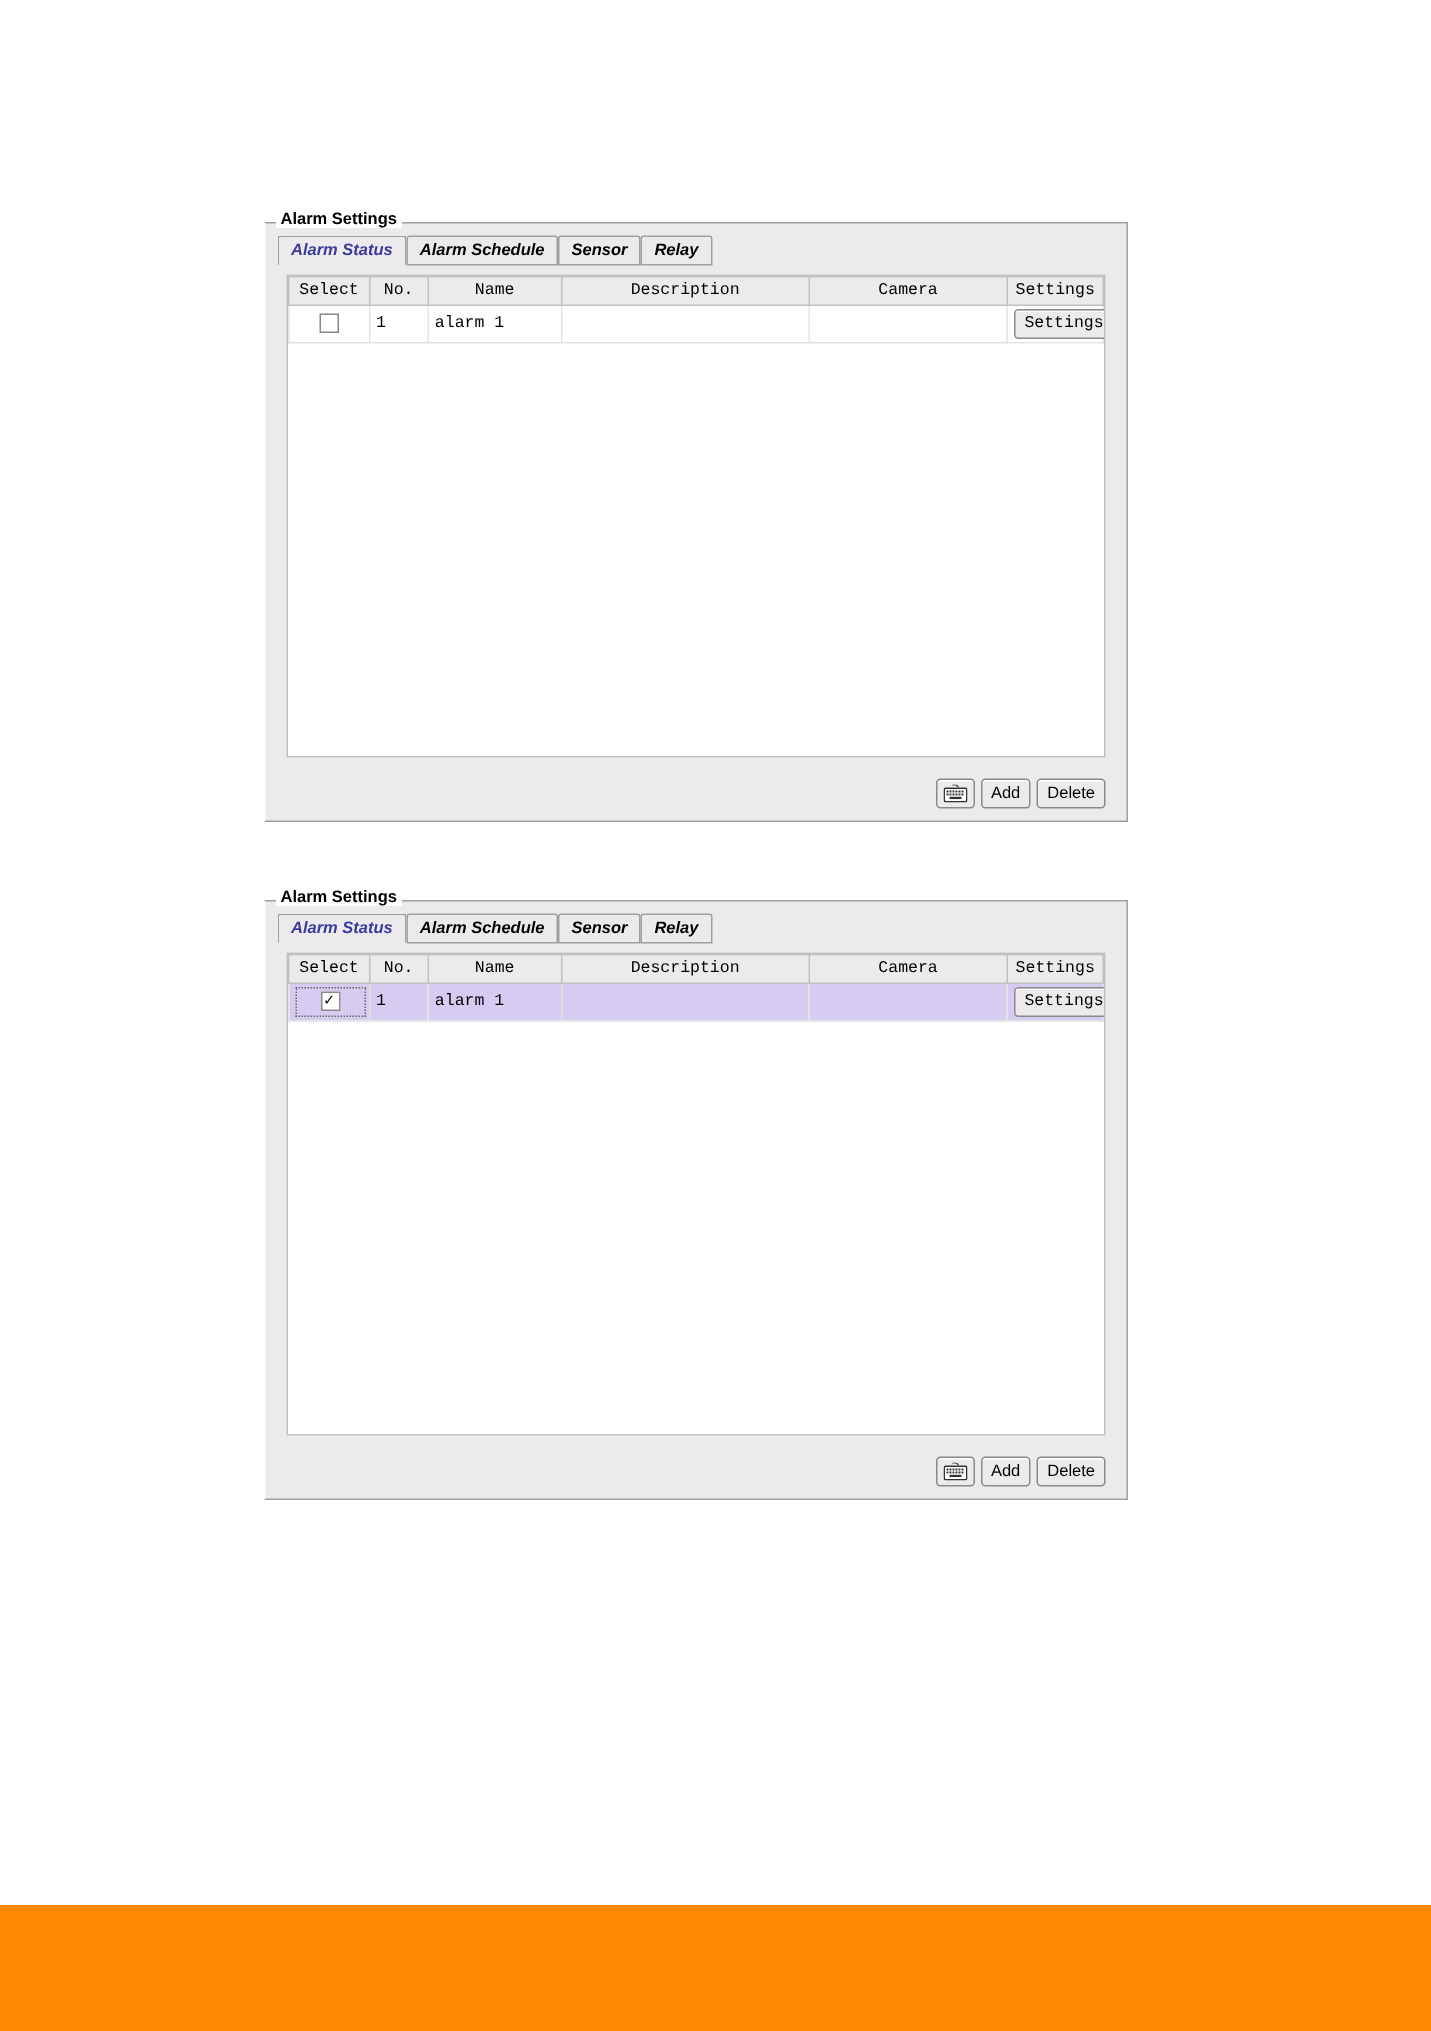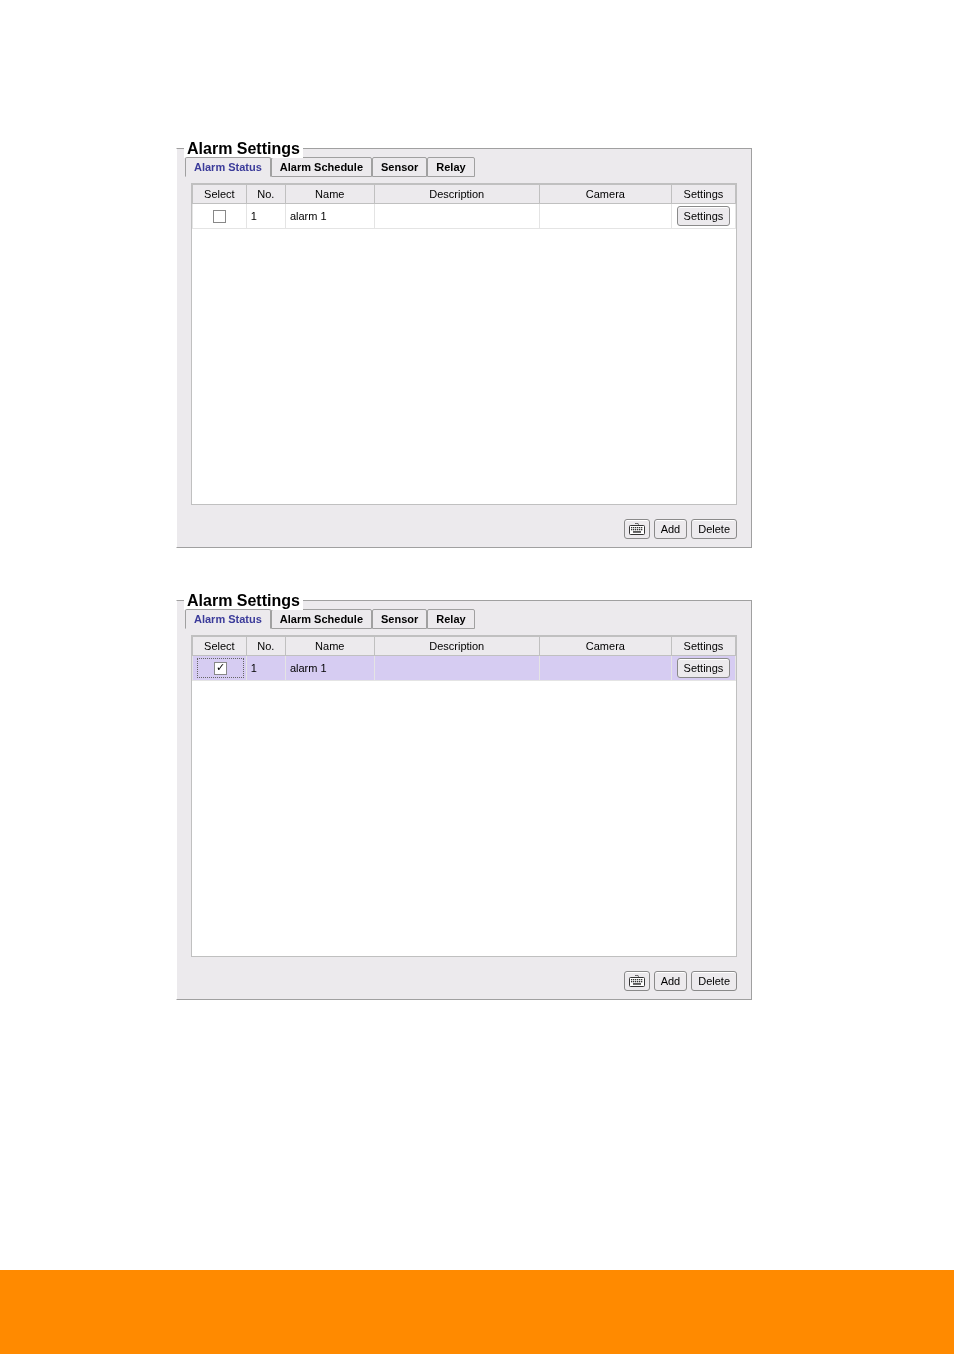--- a/index.html
+++ b/index.html
@@ -25,40 +25,41 @@
   .panel-wrap.p1 { top: 148px; }
   .panel-wrap.p2 { top: 600px; }
 
   .panel-title {
     position: absolute;
     top: -8px;
     left: 8px;
     background: #fff;
     padding: 0 3px;
     font-weight: bold;
-    font-size: 16px;
+    font-size: 11px;
     color: #000;
     z-index: 2;
   }
   .panel-body {
     border-top: 1px solid #a0a0a0;
     border-left: 1px solid #fff;
     border-right: 1px solid #a0a0a0;
     border-bottom: 1px solid #a0a0a0;
     background: #eceaed;
     padding: 8px 8px 8px 8px;
     position: relative;
     height: 400px;
   }
 
   .tabs {
     display: flex;
     align-items: flex-end;
     gap: 0;
     margin-bottom: 4px;
+    font-style: italic;
   }
   .tab {
     border: 1px solid #a0a0a0;
     border-bottom: 1px solid #a0a0a0;
     background: #eceaed;
     padding: 3px 8px;
     font-size: 11px;
     font-weight: bold;
     color: #000;
     cursor: pointer;
@@ -71,20 +72,21 @@
     border-bottom-color: #eceaed;
     z-index: 3;
   }
 
   .table-outer {
     margin: 6px 6px 0 6px;
     border: 1px solid #c0c0c0;
     background: #fff;
     height: 322px;
     overflow: hidden;
+    font-family: Liberation Mono, monospace;
   }
   table.grid {
     border-collapse: collapse;
     width: 100%;
     table-layout: fixed;
   }
   table.grid th {
     background: #eceaed;
     border: 1px solid #c0c0c0;
     font-size: 11px;

